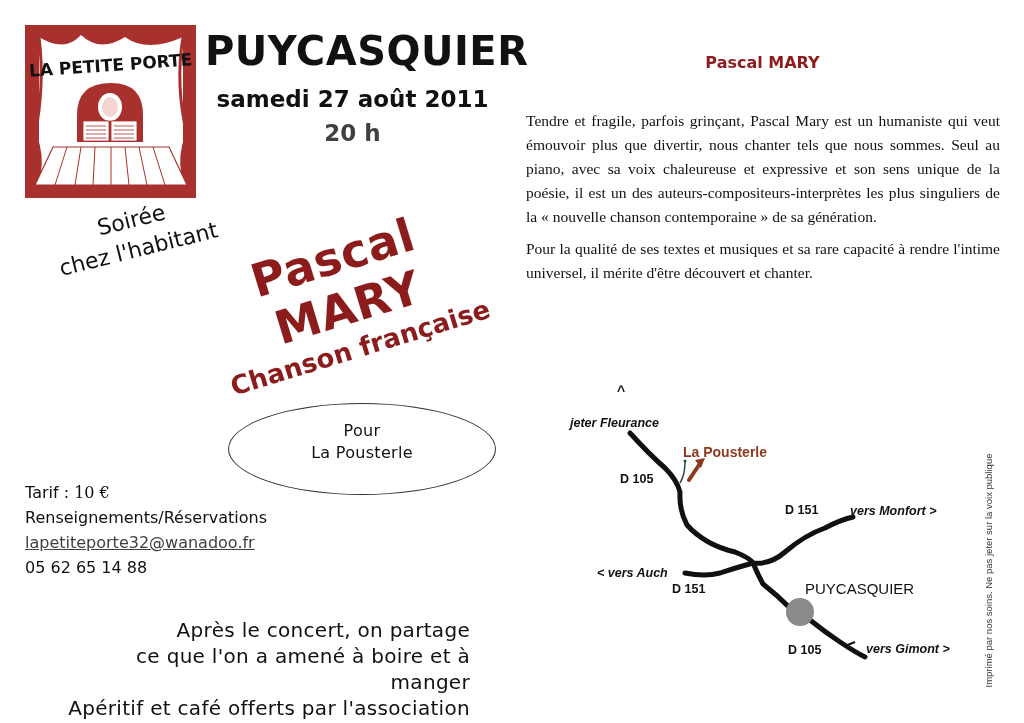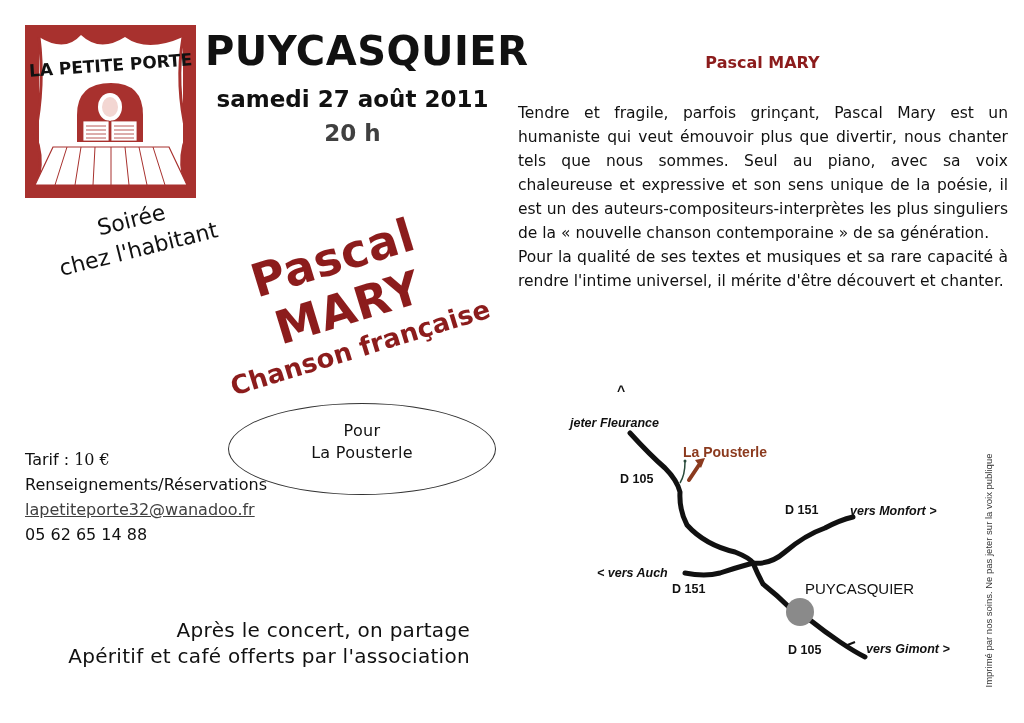--- a/index.html
+++ b/index.html
@@ -17,27 +17,27 @@
 
   .soiree { left:30px; top:205px; width:210px; text-align:center; font-size:22px; line-height:30px; transform:rotate(-14deg); transform-origin:center; color:#111; }
 
   .artist-big { left:195px; top:230px; width:300px; text-align:center; transform:rotate(-17deg); transform-origin:center; color:#8c1c1c; }
   .artist-big .name { font-size:46px; font-weight:bold; line-height:52px; letter-spacing:0.5px; }
   .artist-big .genre { font-size:26px; font-weight:bold; line-height:32px; }
 
   
   .bio-title { left:515px; top:53px; width:495px; text-align:center; color:#8c1c1c; font-size:16px; font-weight:bold; }
   .bio { left:518px; top:101px; width:490px; font-size:15.5px; line-height:24px; text-align:justify; color:#111; }
-  .bio p { margin:0; }
+  .bio p { margin:8px;font-family:Liberation Serif, serif; }
 
   
   .venue { left:228px; top:403px; width:268px; height:92px; border:1.5px solid #333; border-radius:50%; text-align:center; font-size:16px; line-height:22px; box-sizing:border-box; padding-top:16px; letter-spacing:0.3px; }
 
   
-  .contact { left:25px; top:447px; font-size:16px; line-height:25px; }
+  .contact { left:25px; top:480px; font-size:16px; line-height:25px; }
   .contact .email { color:#404040; text-decoration:underline; }
   .contact .price { font-family:"DejaVu Serif", serif; }
 
   .after { left:60px; top:617px; width:410px; text-align:right; font-size:20px; line-height:26px; letter-spacing:0.3px; }
 
   
   .map { left:555px; top:380px; width:420px; height:310px; }
   .map-label { position:absolute; font-family:"Liberation Sans", sans-serif; font-size:12.5px; color:#111; white-space:nowrap; }
   .map-label.it { font-style:italic; font-weight:bold; }
   .map-label.b { font-weight:bold; }
@@ -120,20 +120,21 @@
     <span>Tarif :</span>
     <span class="price">10 €</span>
   </div>
   <div>Renseignements/Réservations</div>
   <div><a class="email">lapetiteporte32@wanadoo.fr</a></div>
   <div>05 62 65 14 88</div>
 </div>
 
 <div class="abs after">
   <div>Après le concert, on partage</div>
+  <div>ce que l'on a amené à boire et à manger</div>
   <div>Apéritif et café offerts par l'association</div>
 </div>
 
 <div class="abs map">
   <svg width="420" height="310" viewBox="0 0 420 310" style="position:absolute;left:0;top:0;">
     <g stroke="#111" stroke-width="5" fill="none" stroke-linecap="round" stroke-linejoin="round">
 
       <path d="M75 53 Q95 75 110 88 Q122 100 125 112 Q124 130 132 145 Q150 165 180 172 Q195 178 198 183"></path>
 
       <path d="M130 193 Q150 197 165 193 Q180 188 198 183"></path>

